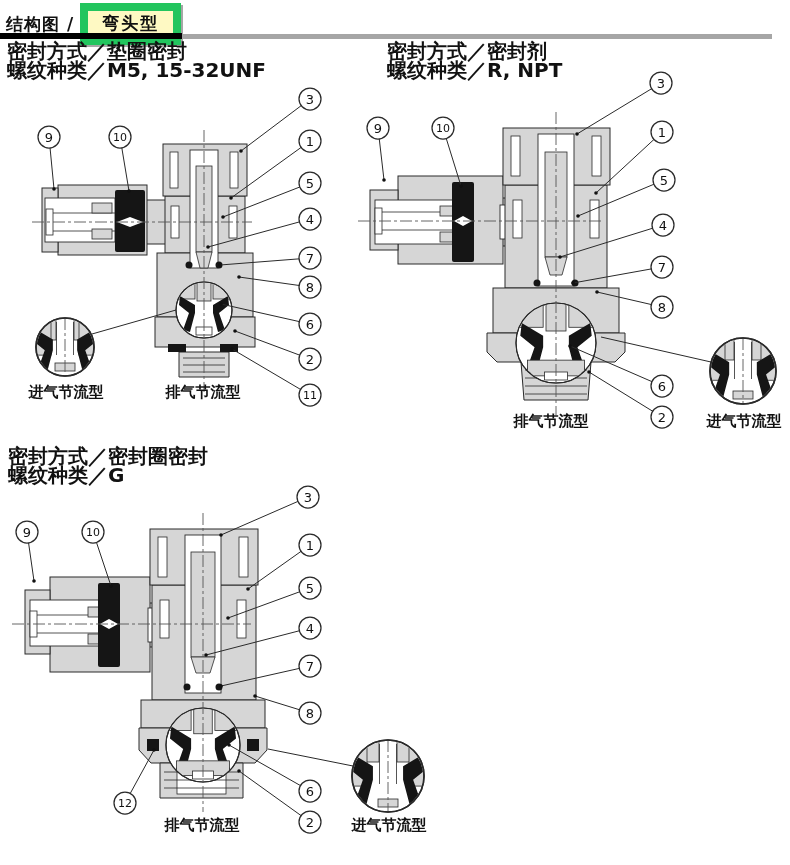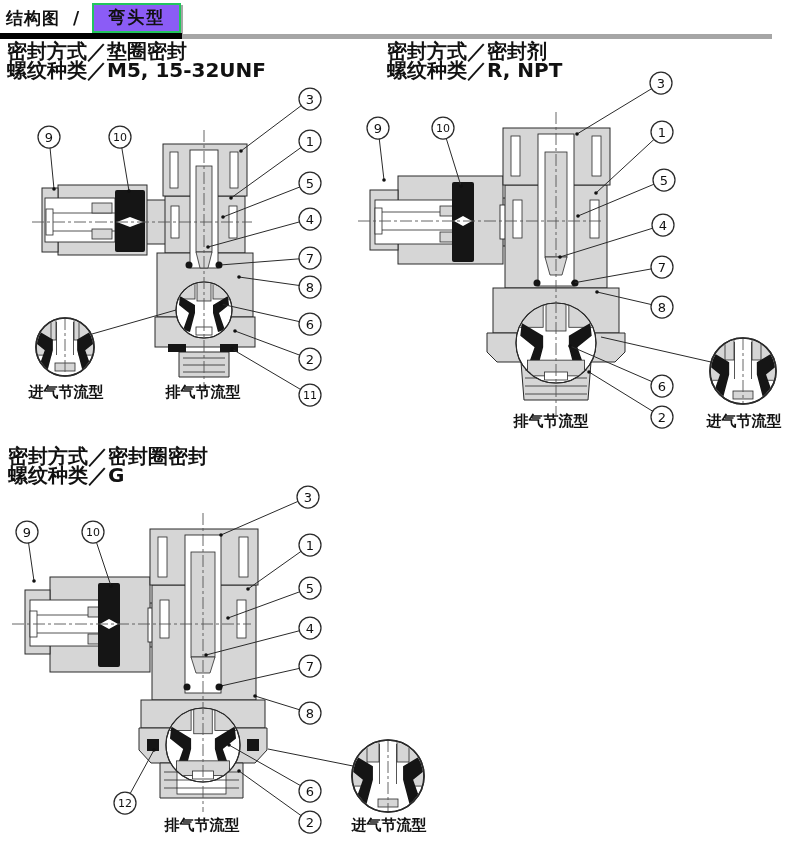--- a/index.html
+++ b/index.html
@@ -1,25 +1,25 @@
 <!DOCTYPE html>
 <html><head>
 <meta charset="utf-8">
 <style>
   html,body{margin:0;padding:0;background:#fff;}
   .page{
     position:relative;width:790px;height:865px;background:#fff;overflow:hidden;
     font-family:"DejaVu Sans","Liberation Sans",sans-serif;color:#111;
   }
-  .titlebar{position:absolute;left:6px;top:3px;display:flex;align-items:center;gap:13px;justify-content:space-between;}
+  .titlebar{position:absolute;left:6px;top:3px;display:flex;align-items:center;gap:7px;justify-content:space-between;}
   .page-title{font-size:17px;font-weight:bold;letter-spacing:1px;}
   .title-sep{font-size:17px;font-weight:bold;}
   .type-badge{
     font-size:17px;font-weight:bold;letter-spacing:2px;
-    border:2px solid #22c55e;background:#8b5cf6;padding:1px 14px 2px 14px;
+    border:8px solid #22c55e;background:#fef9c3;padding:1px 14px 2px 14px;
     box-shadow:2px 2px 0 rgba(0,0,0,0.35);
   }
   .rule-gray{position:absolute;left:0;top:34px;width:772px;height:5px;background:#a6a6a6;}
   .rule-black{position:absolute;left:0;top:33px;width:182px;height:6px;background:#000;}
   .sec{position:absolute;font-size:20px;font-weight:bold;line-height:19px;white-space:nowrap;}
   svg text{font-family:"DejaVu Sans","Liberation Sans",sans-serif;}
   #fig{position:absolute;left:0;top:0;}
 </style>
 </head>
 <body>

